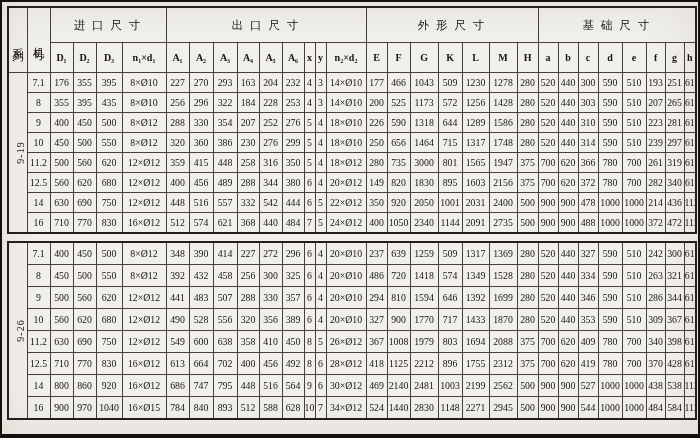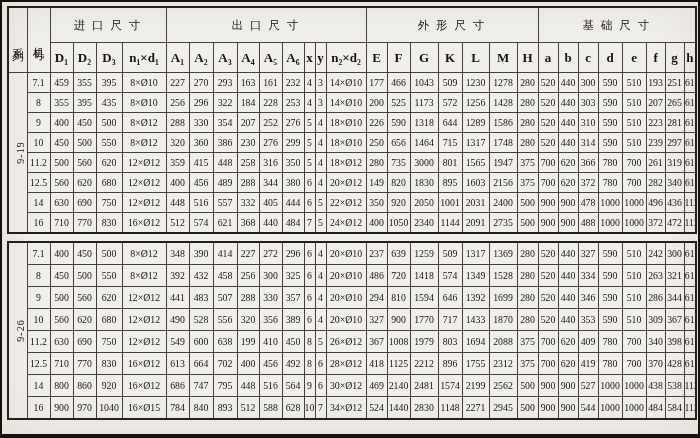--- a/index.html
+++ b/index.html
@@ -26,21 +26,21 @@
     padding:0;
     text-align:center;
     vertical-align:middle;
     overflow:hidden;
     white-space:nowrap;
     font-weight:normal;
   }
   table.spec{border:2px solid #221f1a;}
   table.t2{margin-top:7px;}
   tr.h1 th{height:34px;font-size:11.5px;letter-spacing:2px;}
-  tr.h2 th{height:29px;font-size:13px;font-weight:bold;}
+  tr.h2 th{height:29px;font-size:10px;font-weight:bold;}
   tbody.grp td{height:19px;font-size:9.8px;}
   table.t2 tbody.grp td{height:21px;}
   th.corner{font-size:10.5px;letter-spacing:0;}
   .stack{
     writing-mode:vertical-rl;
     text-orientation:upright;
     letter-spacing:3px;
     display:inline-block;
     line-height:1.1;
   }
@@ -132,29 +132,29 @@
           <th>e</th>
           <th>f</th>
           <th>g</th>
           <th>h</th>
         </tr>
     </thead>
     <tbody class="grp">
         <tr>
           <td rowspan="8" class="series-cell"><span>9-19</span></td>
           <td>7.1</td>
-          <td>459</td>
+          <td>176</td>
           <td>355</td>
           <td>395</td>
           <td>8×Ø10</td>
           <td>227</td>
           <td>270</td>
           <td>293</td>
           <td>163</td>
-          <td>161</td>
+          <td>204</td>
           <td>232</td>
           <td>4</td>
           <td>3</td>
           <td>14×Ø10</td>
           <td>177</td>
           <td>466</td>
           <td>1043</td>
           <td>509</td>
           <td>1230</td>
           <td>1278</td>
@@ -326,38 +326,38 @@
         <tr>
           <td>14</td>
           <td>630</td>
           <td>690</td>
           <td>750</td>
           <td>12×Ø12</td>
           <td>448</td>
           <td>516</td>
           <td>557</td>
           <td>332</td>
-          <td>405</td>
+          <td>542</td>
           <td>444</td>
           <td>6</td>
           <td>5</td>
           <td>22×Ø12</td>
           <td>350</td>
           <td>920</td>
           <td>2050</td>
           <td>1001</td>
           <td>2031</td>
           <td>2400</td>
           <td>500</td>
           <td>900</td>
           <td>900</td>
           <td>478</td>
           <td>1000</td>
           <td>1000</td>
-          <td>496</td>
+          <td>214</td>
           <td>436</td>
           <td>112</td>
         </tr>
         <tr>
           <td>16</td>
           <td>710</td>
           <td>770</td>
           <td>830</td>
           <td>16×Ø12</td>
           <td>512</td>
@@ -549,21 +549,21 @@
         </tr>
         <tr>
           <td>11.2</td>
           <td>630</td>
           <td>690</td>
           <td>750</td>
           <td>12×Ø12</td>
           <td>549</td>
           <td>600</td>
           <td>638</td>
-          <td>199</td>
+          <td>358</td>
           <td>410</td>
           <td>450</td>
           <td>8</td>
           <td>5</td>
           <td>26×Ø12</td>
           <td>367</td>
           <td>1008</td>
           <td>1979</td>
           <td>803</td>
           <td>1694</td>
@@ -620,21 +620,21 @@
           <td>795</td>
           <td>448</td>
           <td>516</td>
           <td>564</td>
           <td>9</td>
           <td>6</td>
           <td>30×Ø12</td>
           <td>469</td>
           <td>2140</td>
           <td>2481</td>
-          <td>1574</td>
+          <td>1003</td>
           <td>2199</td>
           <td>2562</td>
           <td>500</td>
           <td>900</td>
           <td>900</td>
           <td>527</td>
           <td>1000</td>
           <td>1000</td>
           <td>438</td>
           <td>538</td>

